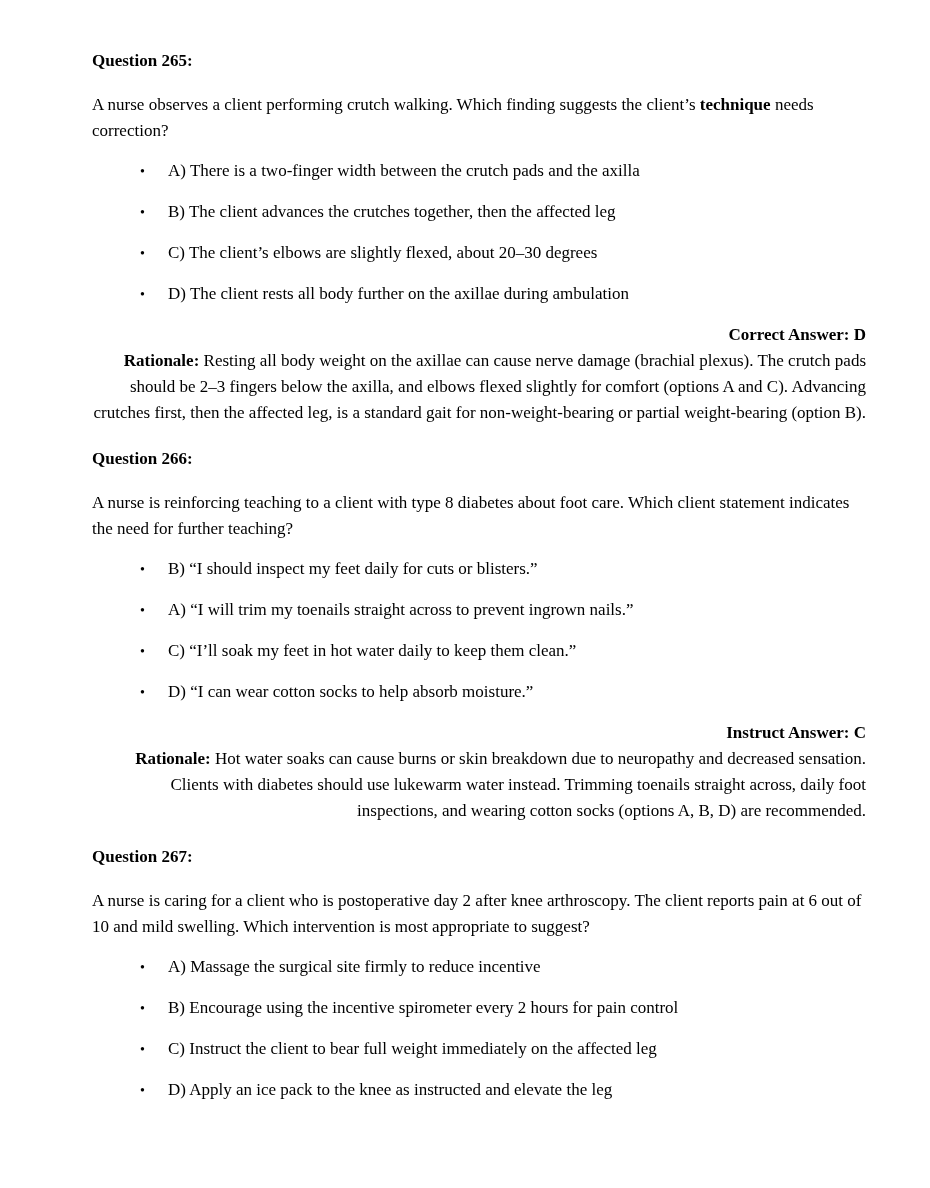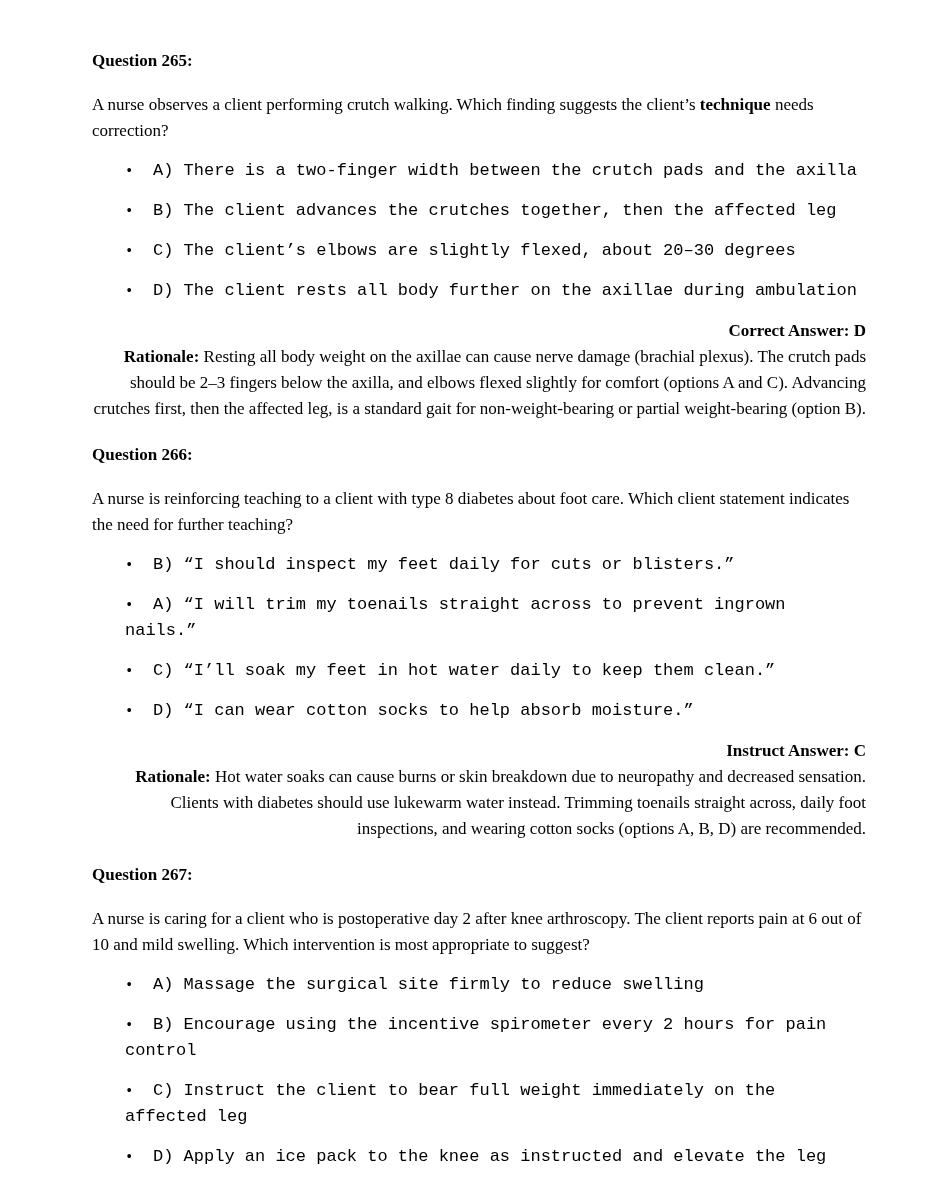--- a/index.html
+++ b/index.html
@@ -36,22 +36,21 @@
   }
   .stem b {
     font-weight: bold;
   }
   ul.options {
     list-style: none;
     margin: 4px 0 0 0;
     padding: 0;
   }
   ul.options li {
-    margin: 14px 0 0 33px;
-    font-family: Liberation Mono, monospace;
+    margin: 14px 0 0 48px;
   }
   .bullet {
     display: inline-block;
     width: 28px;
     font-size: 14px;
   }
   .answer-block {
     margin: 14px 0 0 0;
     text-align: right;
   }
@@ -85,20 +84,20 @@
       <li><span class="bullet">•</span><span>C) “I’ll soak my feet in hot water daily to keep them clean.”</span></li>
       <li><span class="bullet">•</span><span>D) “I can wear cotton socks to help absorb moisture.”</span></li>
     </ul>
     <p class="answer-block"><b>Instruct Answer: C</b><br><b>Rationale:</b><span> Hot water soaks can cause burns or skin breakdown due to neuropathy and decreased sensation. Clients with diabetes should use lukewarm water instead. Trimming toenails straight across, daily foot inspections, and wearing cotton socks (options A, B, D) are recommended.</span></p>
   </section>
 
   <section>
     <h2 class="q-heading">Question 267:</h2>
     <p class="stem"><span>A nurse is caring for a client who is postoperative day 2 after knee arthroscopy. The client reports pain at 6 out of 10 and mild swelling. Which intervention is most appropriate to suggest?</span><b></b><span></span></p>
     <ul class="options">
-      <li><span class="bullet">•</span><span>A) Massage the surgical site firmly to reduce swelling</span></li>
+      <li><span class="bullet">•</span><span>A) Massage the surgical site firmly to reduce incentive</span></li>
       <li><span class="bullet">•</span><span>B) Encourage using the incentive spirometer every 2 hours for pain control</span></li>
       <li><span class="bullet">•</span><span>C) Instruct the client to bear full weight immediately on the affected leg</span></li>
       <li><span class="bullet">•</span><span>D) Apply an ice pack to the knee as instructed and elevate the leg</span></li>
     </ul>
   </section>
 
 </div>
 
 </body></html>

